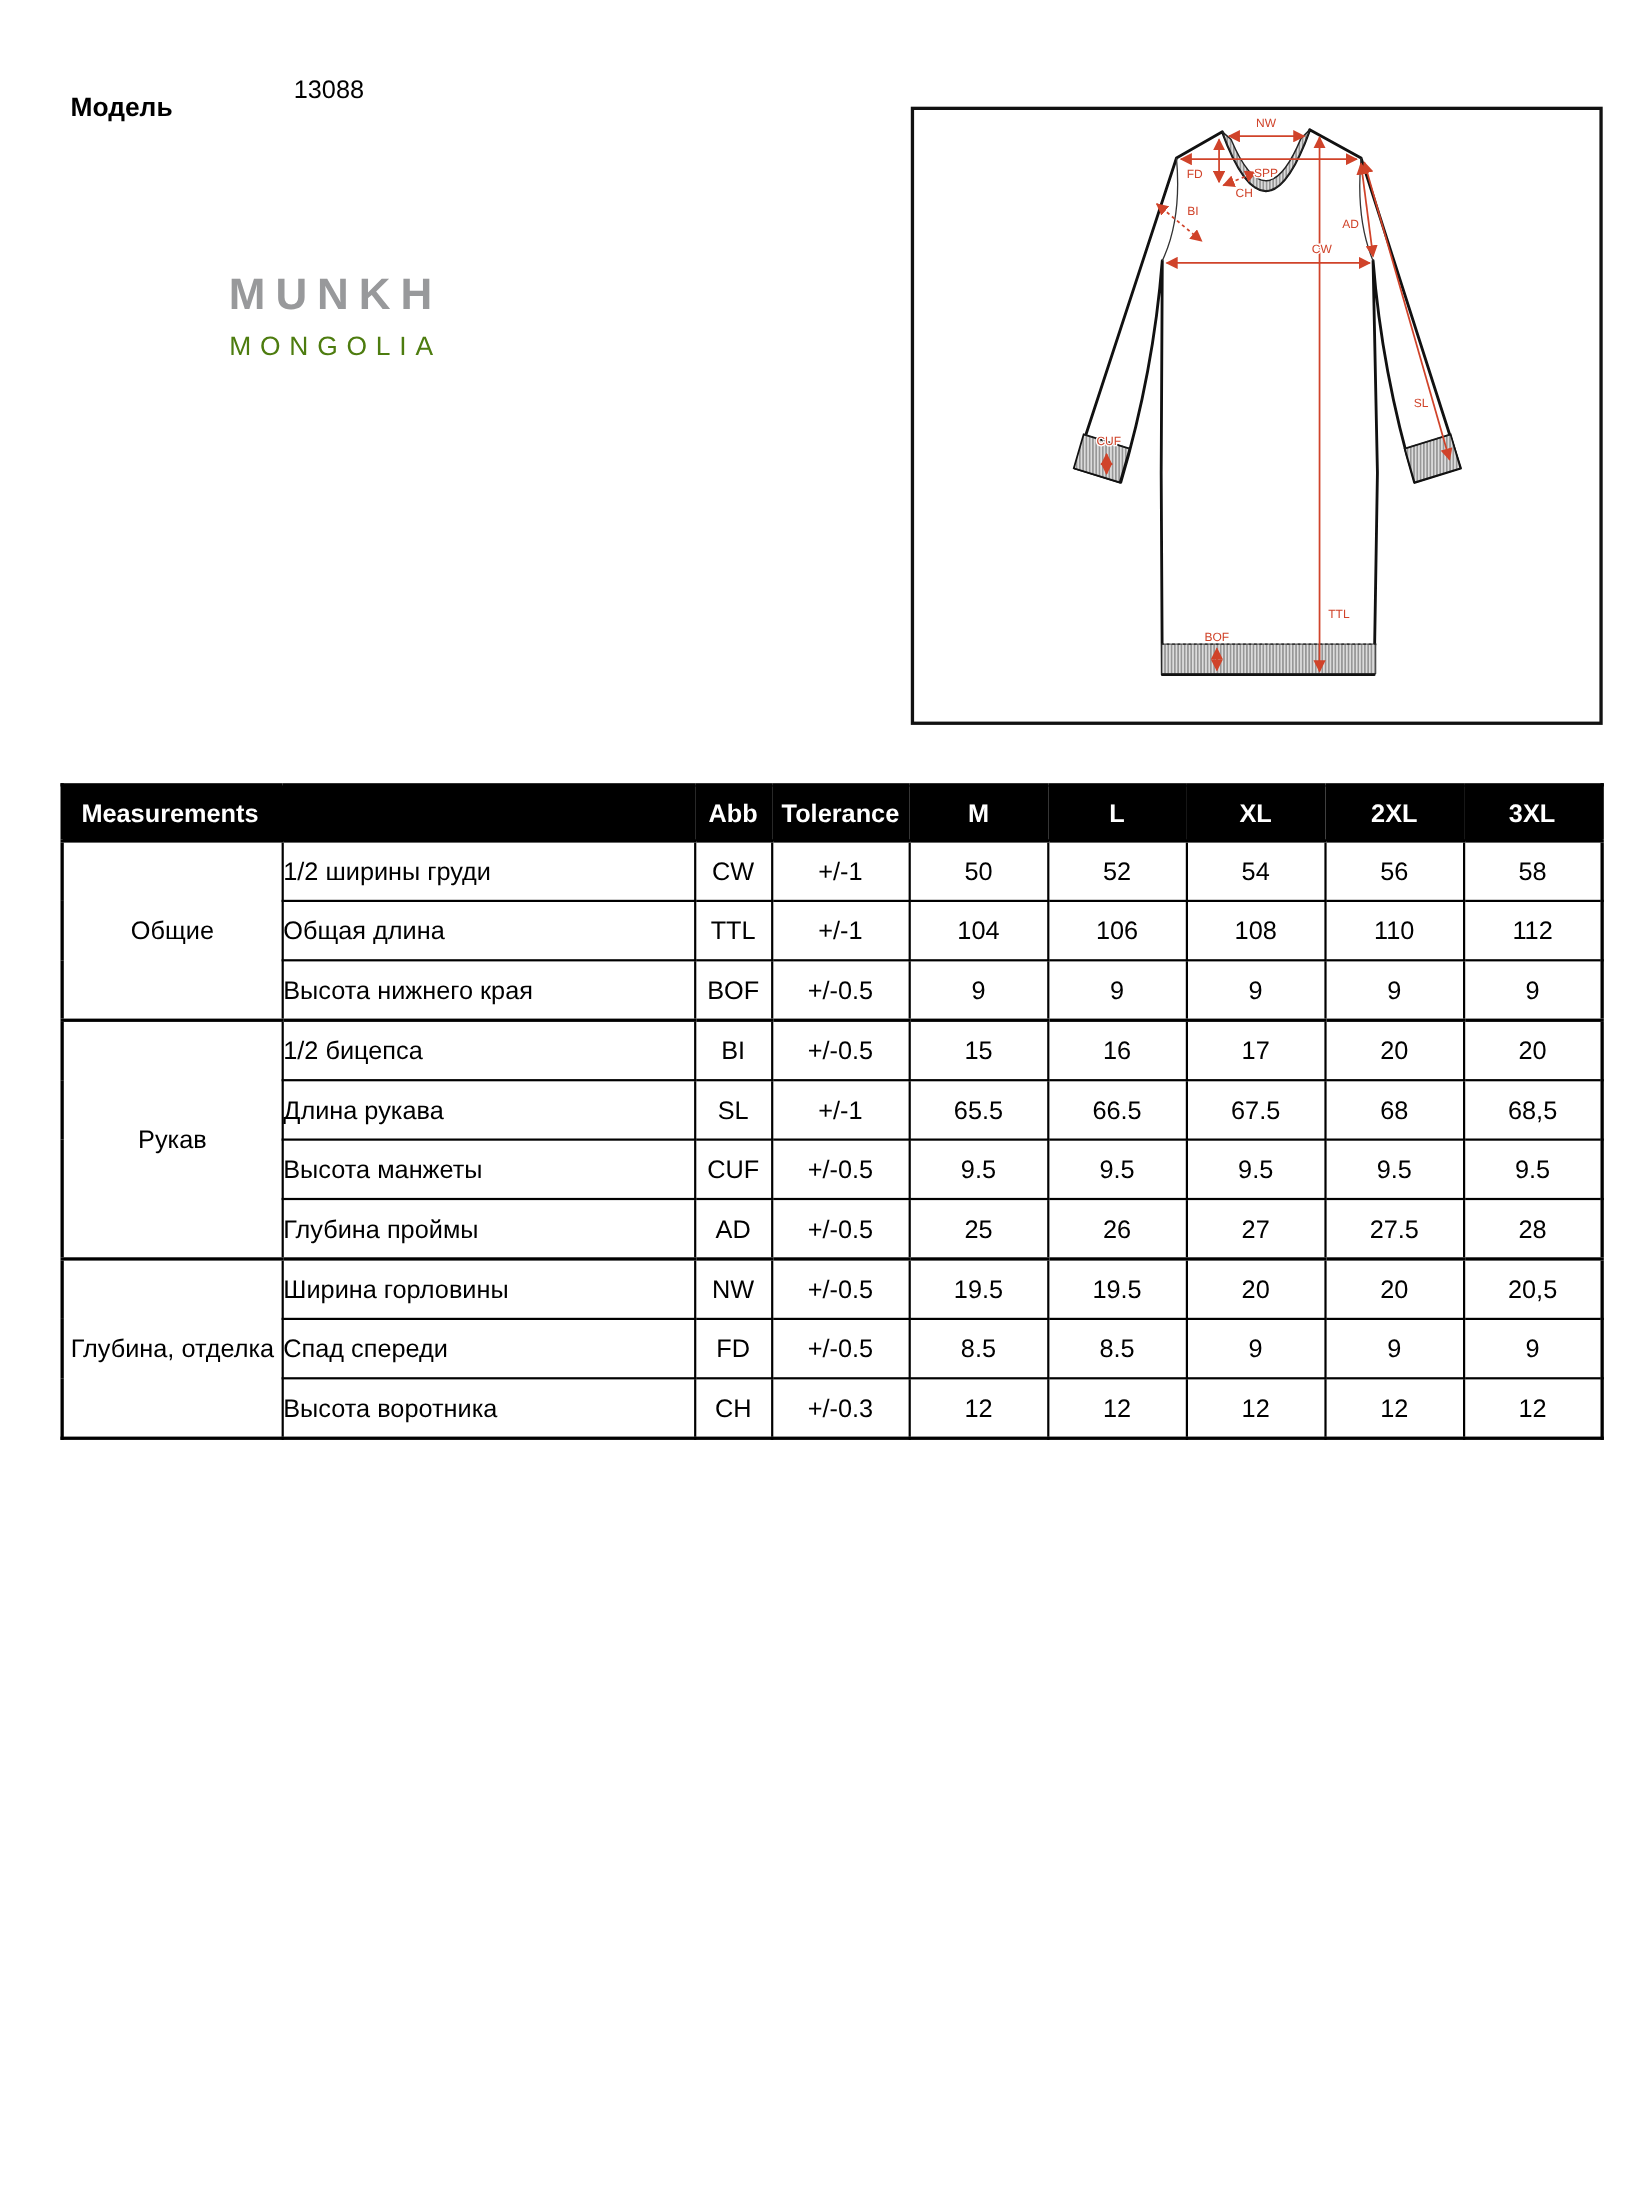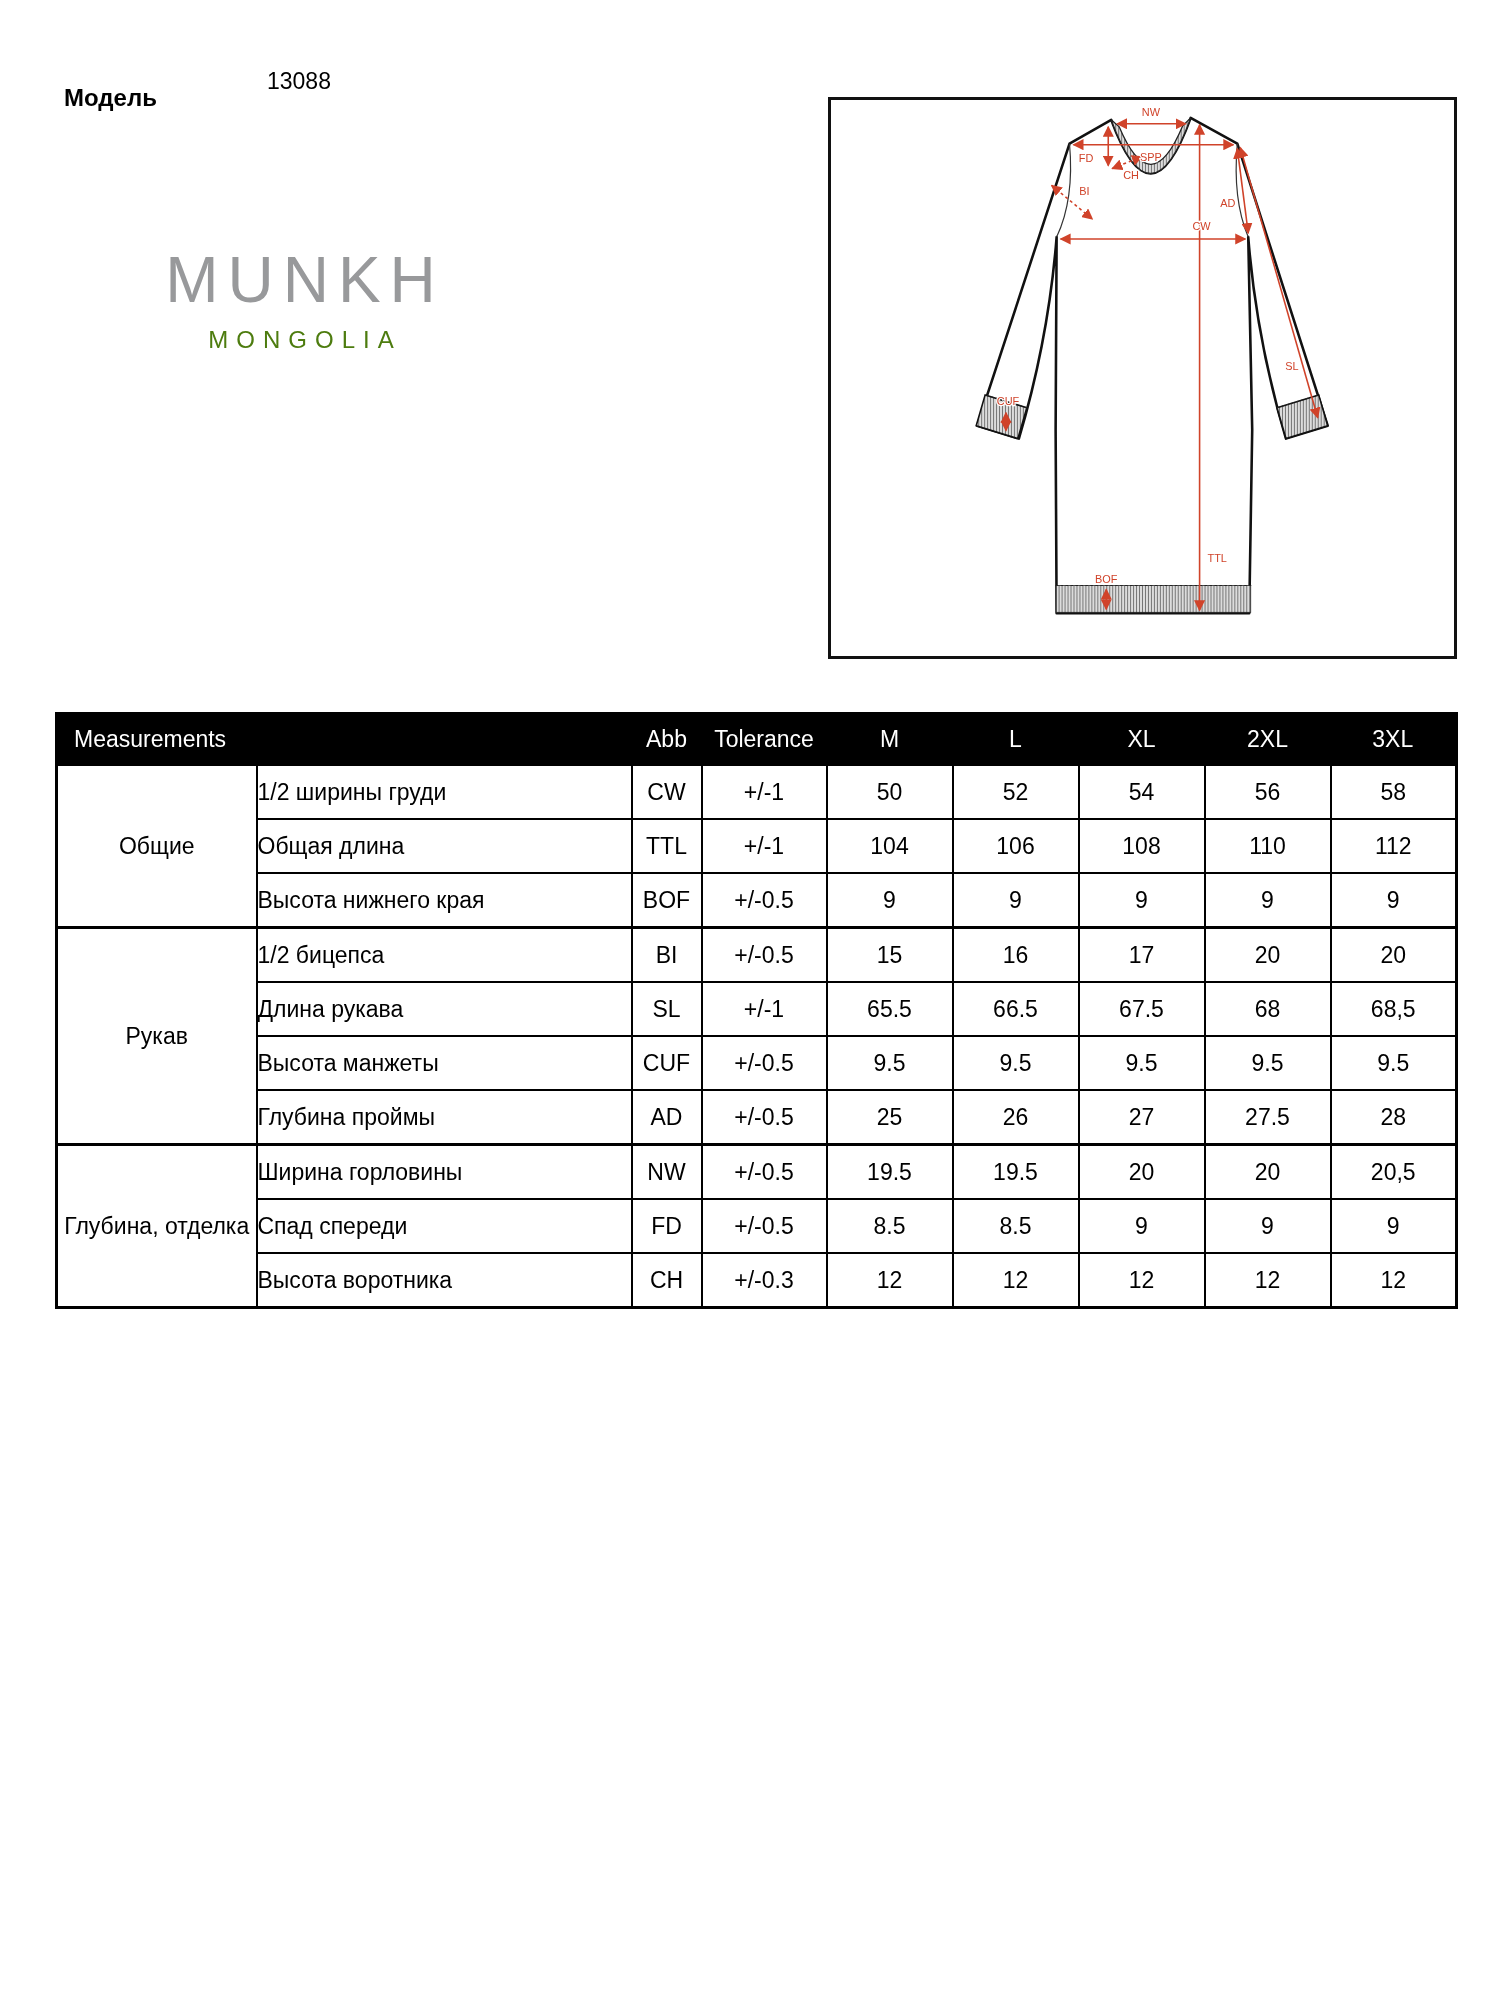--- a/index.html
+++ b/index.html
@@ -6,36 +6,36 @@
   body{
     width:1500px;height:2000px;position:relative;background:#ffffff;
     font-family:"Liberation Sans", sans-serif;color:#000;
     overflow:hidden;
   }
   
   .model-label{position:absolute;left:64px;top:84px;font-size:24px;font-weight:bold;}
   .model-number{position:absolute;left:267px;top:68px;font-size:23px;}
   
   .brand{position:absolute;left:130px;top:248px;width:350px;text-align:center;}
-  .brand-name{font-size:64px;letter-spacing:9px;color:#98999b;font-weight:normal;line-height:1;}
+  .brand-name{font-size:40px;letter-spacing:9px;color:#98999b;font-weight:bold;line-height:1;}
   .brand-sub{font-size:24px;letter-spacing:8px;color:#4d7c0f;margin-top:14px;}
   
   .diagram-box{
     position:absolute;left:828px;top:97px;width:629px;height:562px;
     border:3px solid #111;box-sizing:border-box;background:#fff;
   }
   .diagram-box svg{display:block;width:100%;height:100%;}
   
   .spec-table{
     position:absolute;left:55px;top:712px;width:1400px;
     border-collapse:collapse;table-layout:fixed;font-size:23px;
     border:3px solid #000;
   }
   .spec-table thead th{
-    background:#000;color:#fff;font-weight:normal;height:48px;padding:0;
+    background:#000;color:#fff;font-weight:bold;height:48px;padding:0;
     text-align:center;
   }
   .spec-table thead th.h-measure{text-align:left;padding-left:16px;}
   .spec-table tbody td{
     border:2px solid #000;height:52px;padding:0;text-align:center;
     vertical-align:middle;background:#fff;
   }
   .spec-table tbody td.desc-cell{text-align:left;padding-left:0;}
   .spec-table tbody tr.group-start td{border-top:3px solid #000;}
   .spec-table tbody td.group-cell{line-height:1.15;}

